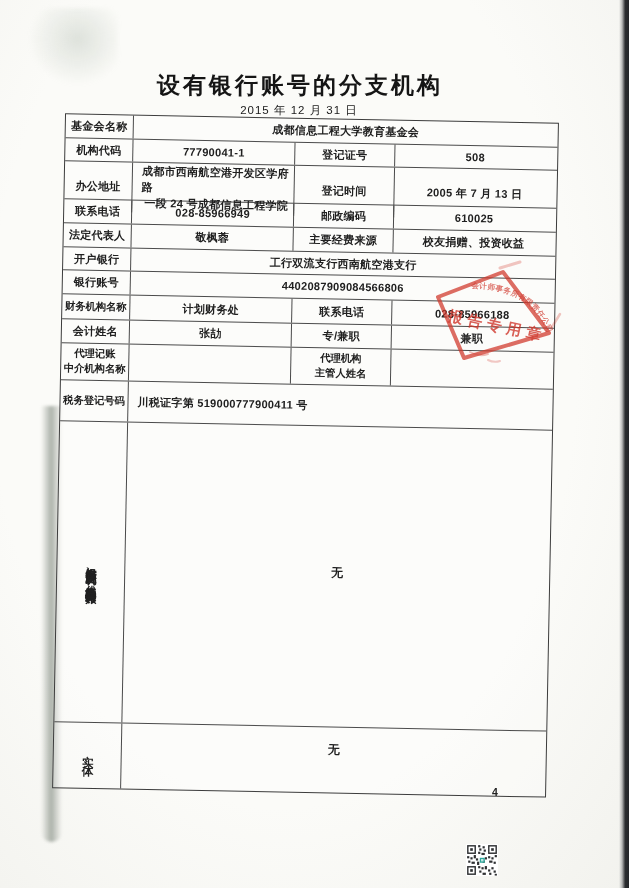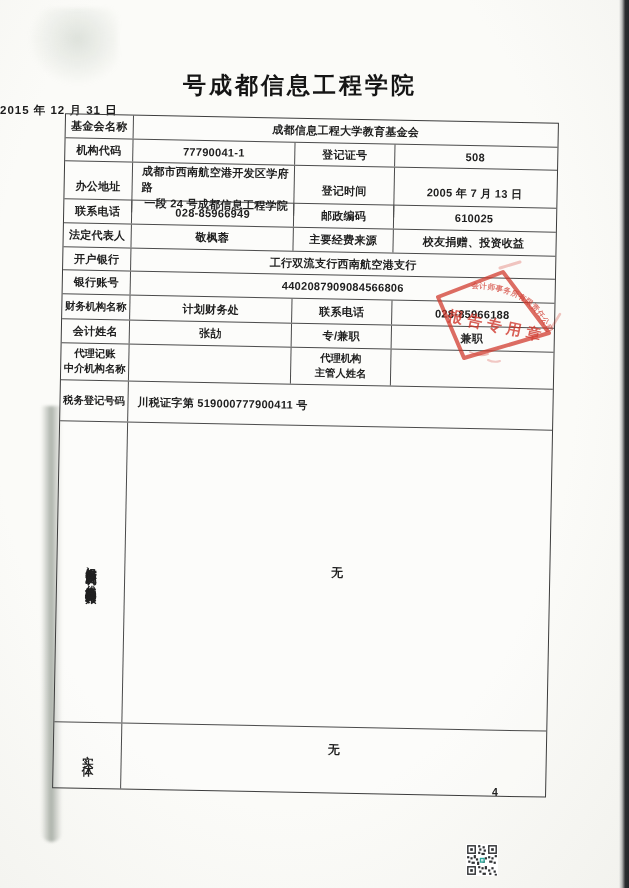--- a/index.html
+++ b/index.html
@@ -26,22 +26,22 @@
     background:radial-gradient(ellipse at 55% 40%, rgba(175,186,174,.38), rgba(175,186,174,0) 70%);
     filter:blur(2px);
   }
   
   .page-title{
     position:absolute;left:0;top:70px;width:600px;text-align:center;
     font-family:"Liberation Serif","DejaVu Serif",serif;
     font-size:23px;font-weight:bold;letter-spacing:3px;color:#151515;
   }
   .page-date{
-    position:absolute;left:0;top:103px;width:598px;
-    font-size:11.5px;font-weight:bold;letter-spacing:1px;color:#1a1a1a;
+    position:absolute;left:0;top:103px;width:598px;text-align:center;
+    font-size:11.5px;font-weight:normal;letter-spacing:1px;color:#1a1a1a;
   }
   
   .table-wrap{
     position:absolute;left:65px;top:118px;width:492px;
     transform:rotate(1.1deg);transform-origin:50% 0;
     border:1.6px solid #3c3c3c;
     background:rgba(255,255,255,.25);
   }
   .t-row{display:grid;border-bottom:1px solid #4a4a4a;}
   .t-row:last-child{border-bottom:none;}
@@ -74,21 +74,21 @@
   .stamp-svg{position:absolute;left:415px;top:250px;pointer-events:none;opacity:.92;}
   .qr-svg{position:absolute;left:466px;top:844px;}
 </style>
 </head>
 <body>
 
 <div class="corner-smudge"></div>
 <div class="left-fold"></div>
 <div class="right-edge"></div>
 
-<div class="page-title">号成都信息工程学院</div>
+<div class="page-title">设有银行账号的分支机构</div>
 <div class="page-date">2015 年 12 月 31 日</div>
 
 <div class="table-wrap">
 
   <div class="t-row cols2 h23">
     <div class="c">基金会名称</div>
     <div class="c">成都信息工程大学教育基金会</div>
   </div>
 
   <div class="t-row cols4 h22">

